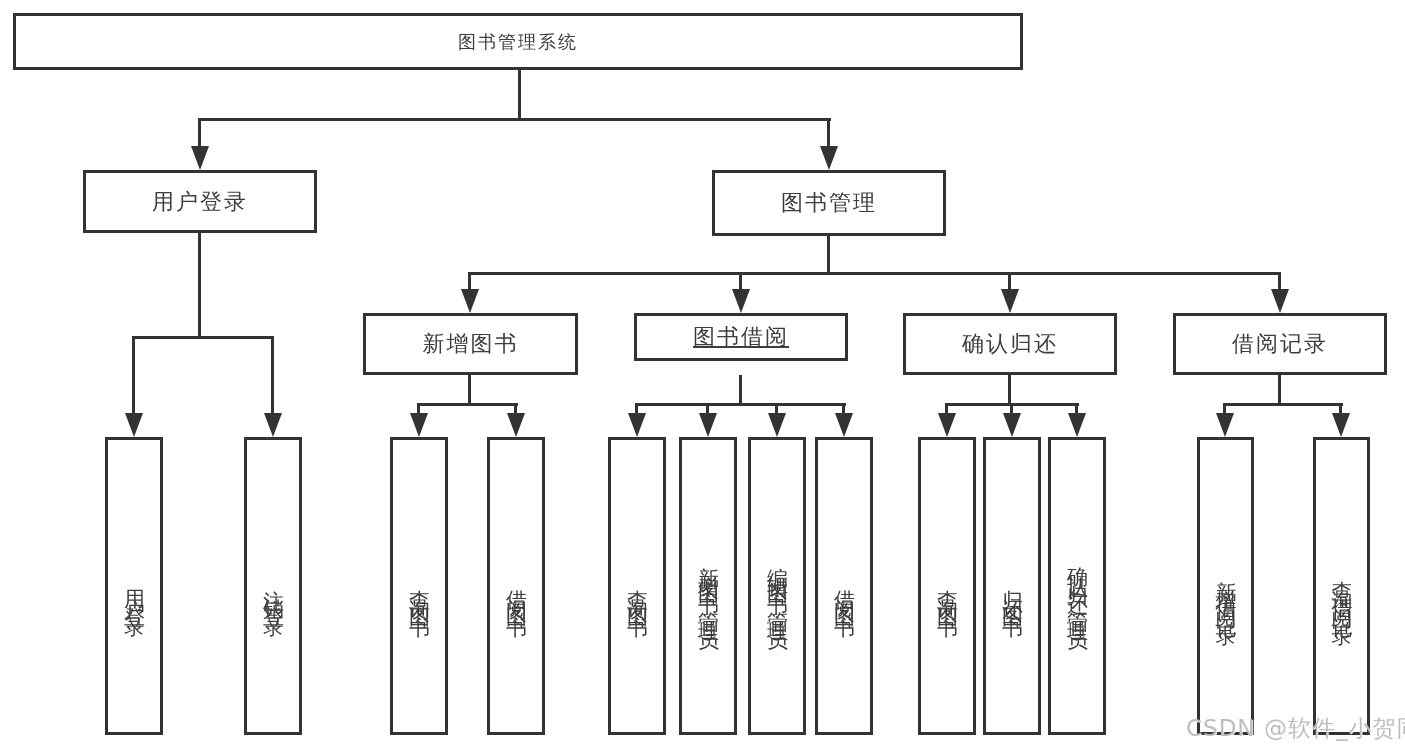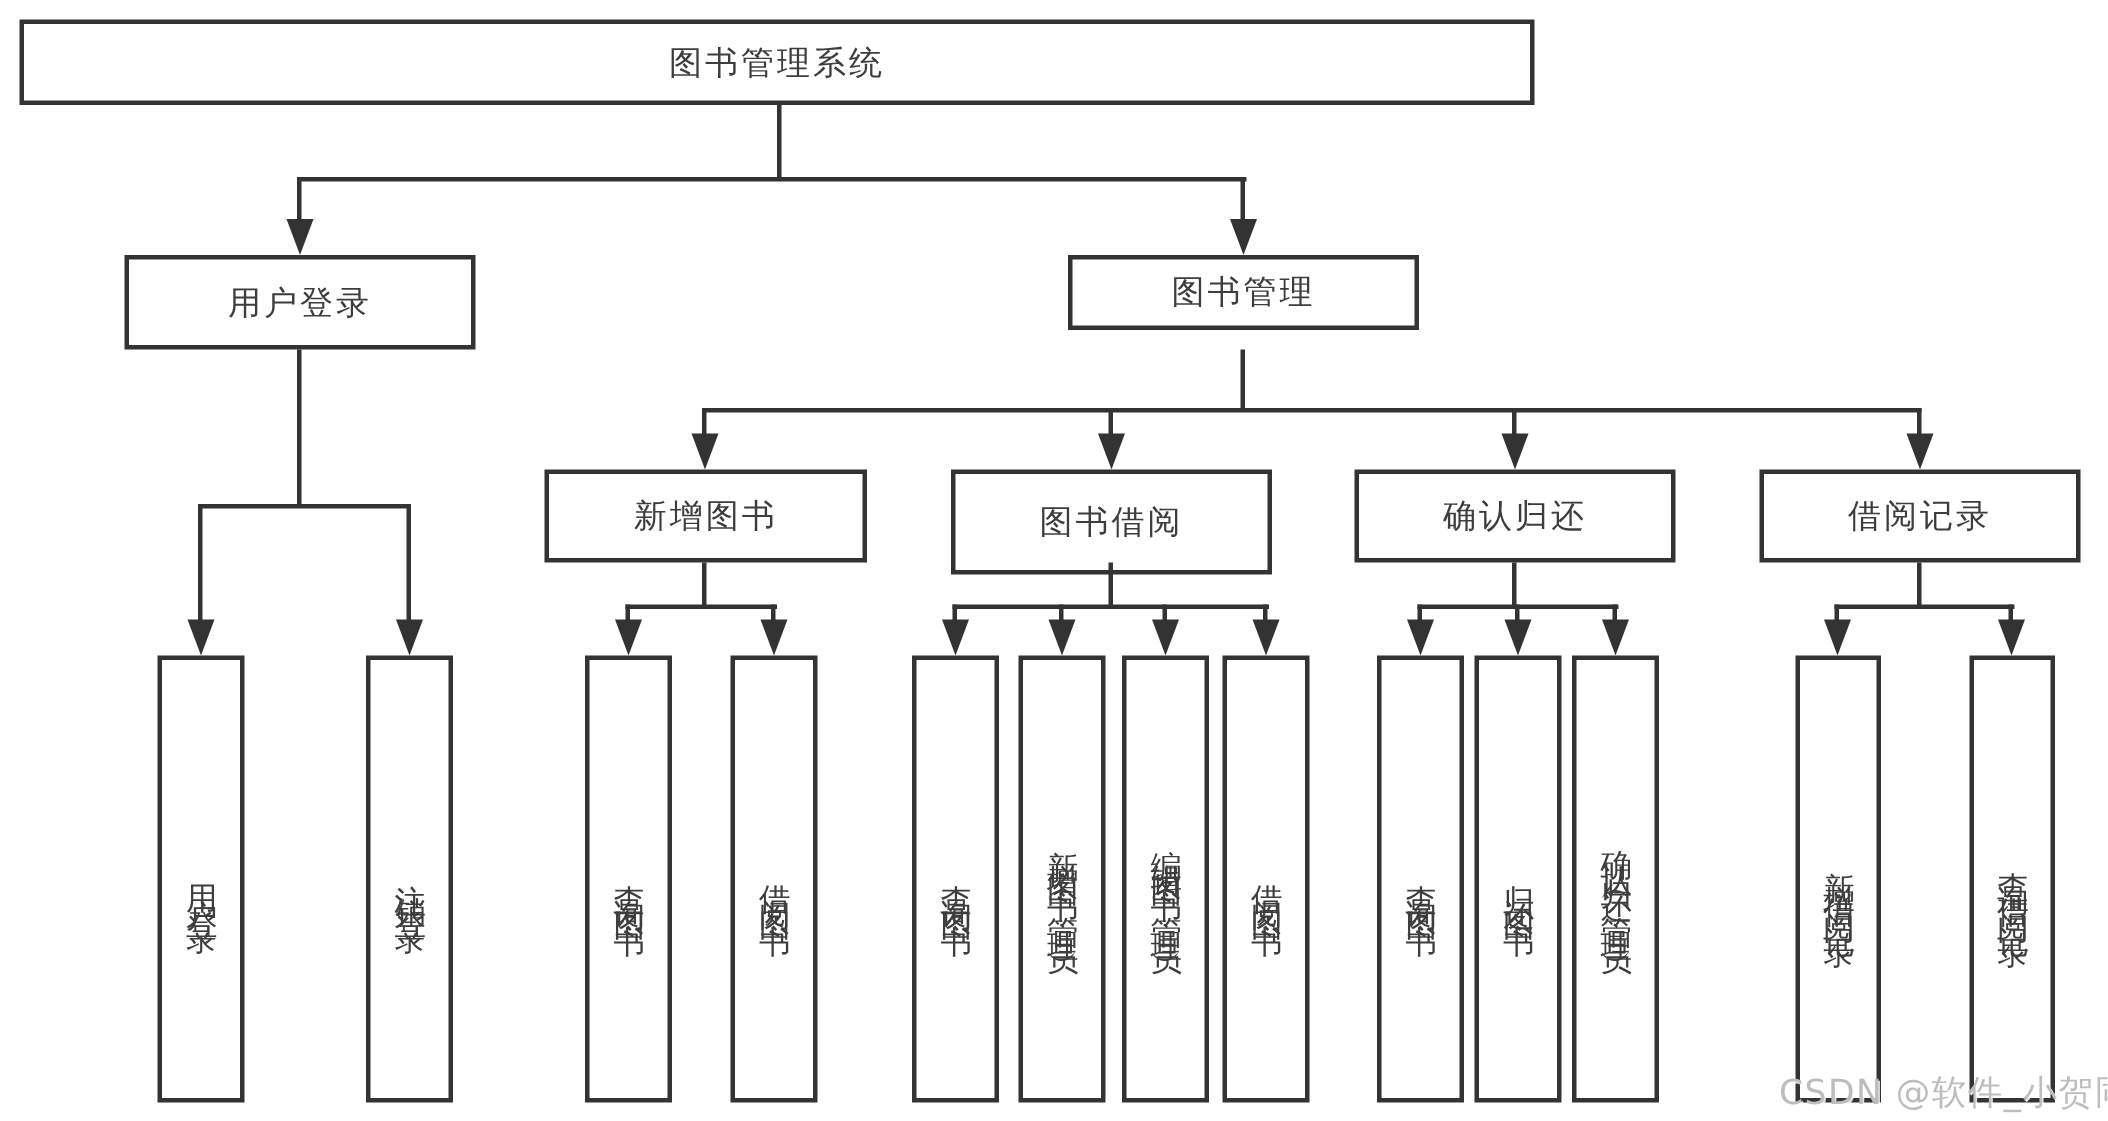--- a/index.html
+++ b/index.html
@@ -8,21 +8,21 @@
     background:#ffffff;
     font-family:"DejaVu Sans",sans-serif;
   }
   .box{
     position:absolute;box-sizing:border-box;
     border:3px solid #333333;background:#ffffff;
     display:flex;align-items:center;justify-content:center;
     color:#3d3d3d;
   }
   .hbox{font-size:22px;letter-spacing:2px;}
-  .root{font-size:22px;}
+  .root{font-size:18px;}
   .vbox span{
     writing-mode:vertical-rl;
     text-orientation:mixed;
     font-size:21px;
     letter-spacing:9px;
     line-height:1;
     padding-top:9px;
   }
   .vl{position:absolute;width:3px;background:#333333;}
   .hl{position:absolute;height:3px;background:#333333;}
@@ -43,29 +43,29 @@
 <body>
 
 <div class="box hbox root" style="left:13px;top:13px;width:1010px;height:57px;">
   <span>图书管理系统</span>
 </div>
 
 <div class="box hbox" style="left:83px;top:170px;width:234px;height:63px;">
   <span>用户登录</span>
 </div>
 
-<div class="box hbox" style="left:712px;top:170px;width:234px;height:50px;text-align:center;">
+<div class="box hbox" style="left:712px;top:170px;width:234px;height:66px;text-align:center;">
   <span>图书管理</span>
 </div>
 
 <div class="box hbox" style="left:363px;top:313px;width:215px;height:62px;">
   <span>新增图书</span>
 </div>
 
-<div class="box hbox" style="left:634px;top:313px;width:214px;height:70px;">
+<div class="box hbox" style="left:634px;top:313px;width:214px;height:48px;text-decoration:underline;">
   <span>图书借阅</span>
 </div>
 
 <div class="box hbox" style="left:903px;top:313px;width:214px;height:62px;">
   <span>确认归还</span>
 </div>
 
 <div class="box hbox" style="left:1173px;top:313px;width:214px;height:62px;">
   <span>借阅记录</span>
 </div>

